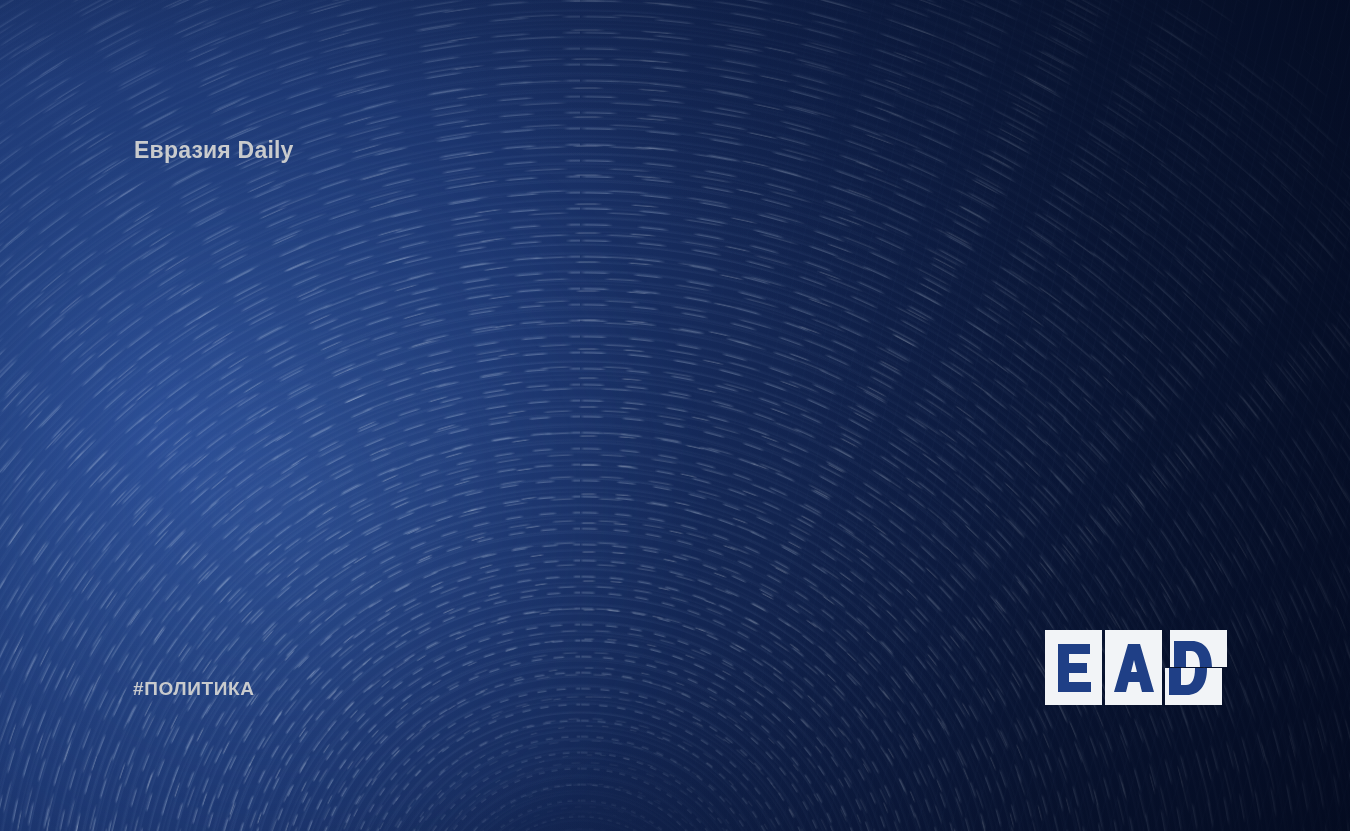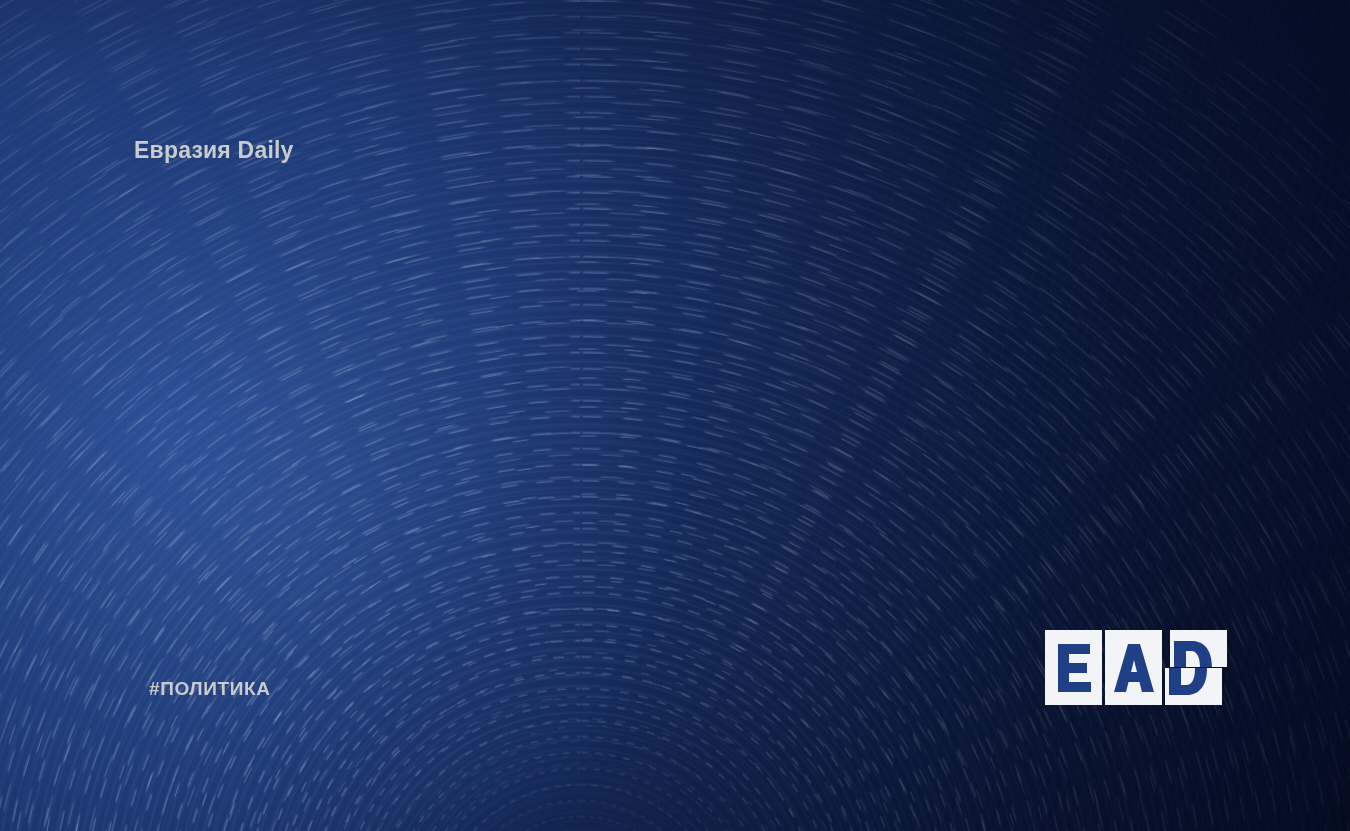--- a/index.html
+++ b/index.html
@@ -192,21 +192,21 @@
     margin: 0;
     font-size: 48px;
     line-height: 60px;
     font-weight: bold;
     color: #ffffff;
     letter-spacing: -0.2px;
   }
 
   .category {
     position: absolute;
-    left: 149px;
+    left: 133px;
     top: 678px;
     font-size: 19px;
     font-weight: bold;
     color: #c9cbcd;
     letter-spacing: 0.6px;
     white-space: nowrap;
   }
 
   
   .logo {

